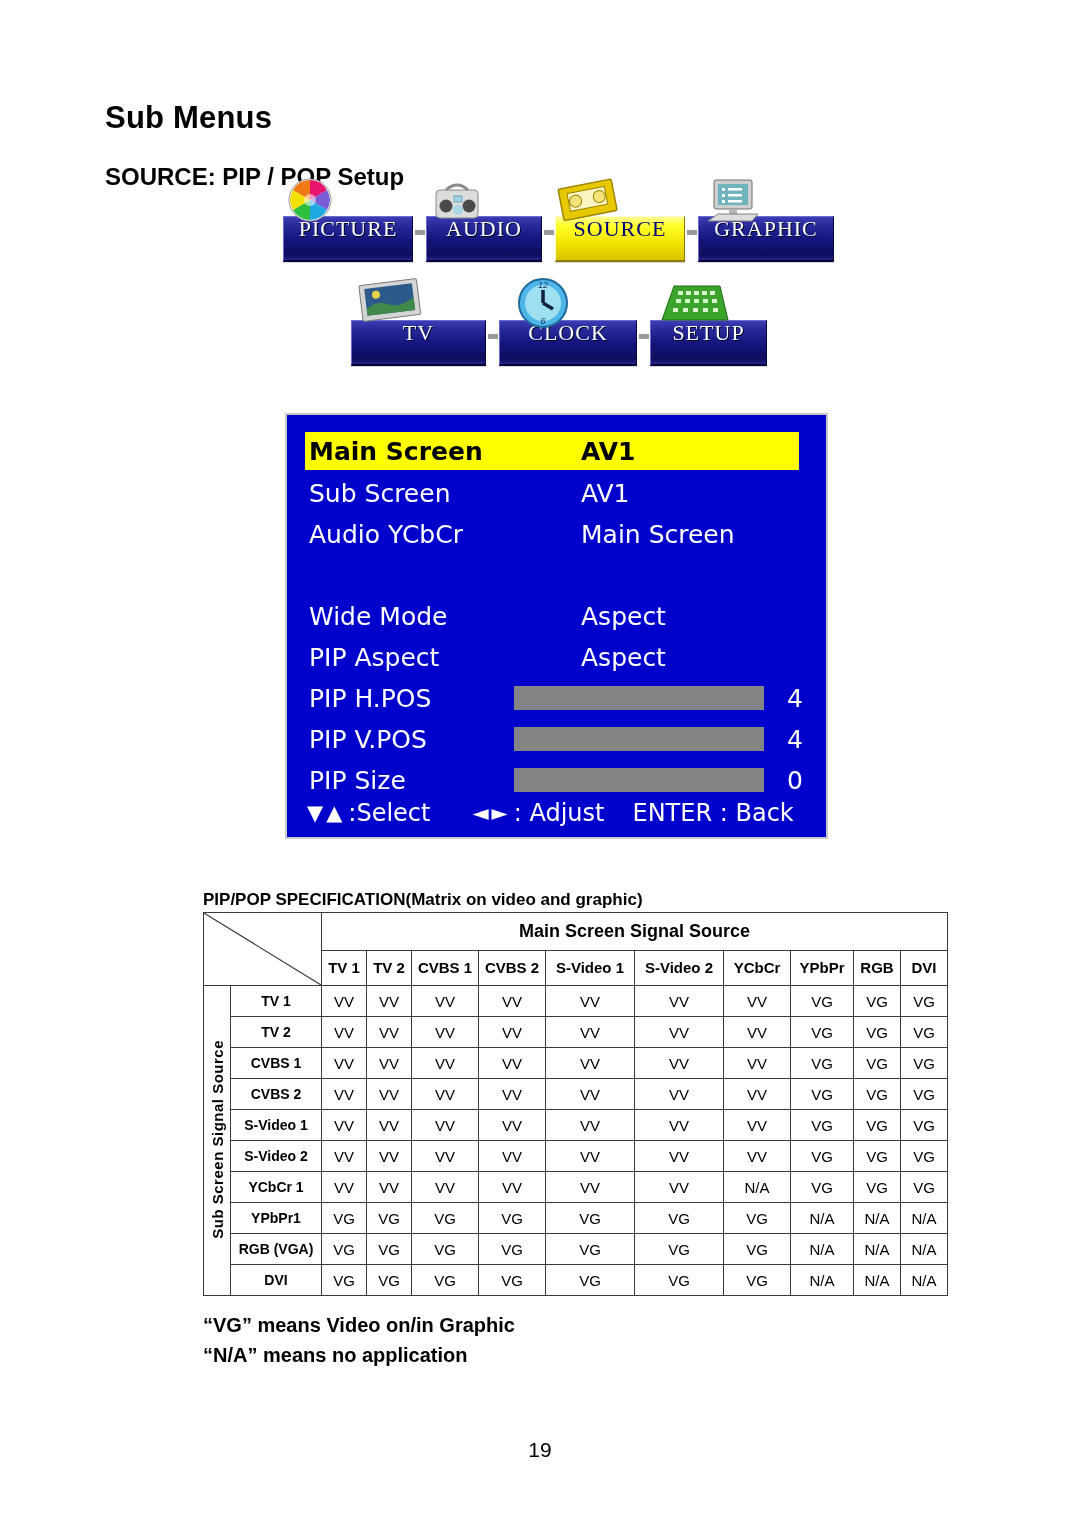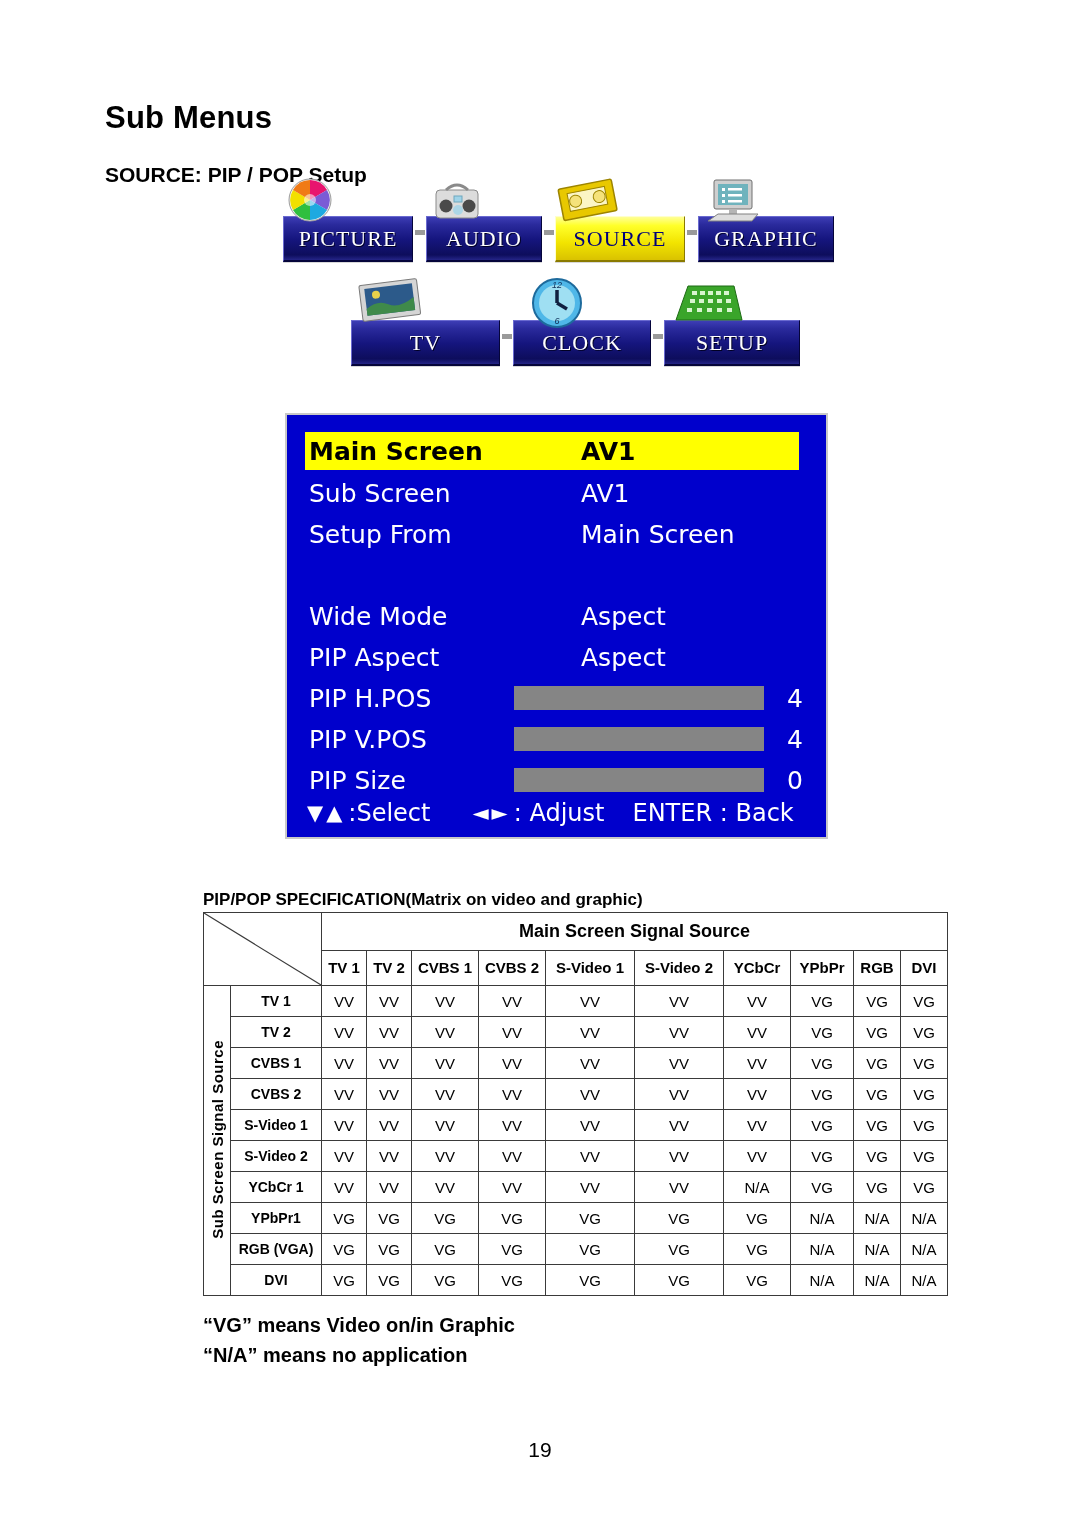--- a/index.html
+++ b/index.html
@@ -22,21 +22,21 @@
     left: 105px;
     top: 100px;
     font-size: 31px;
     font-weight: bold;
     letter-spacing: .2px;
   }
   #section-title {
     position: absolute;
     left: 105px;
     top: 163px;
-    font-size: 21px;
+    font-size: 24px;
     font-weight: bold;
   }
 
   
   #menubar {
     position: absolute;
     left: 283px;
     top: 216px;
     width: 548px;
     height: 196px;
@@ -47,21 +47,21 @@
     align-items: flex-end;
   }
   .menu-row.row1 { left: 0px;  top: 0px; }
   .menu-row.row2 { left: 68px; top: 104px; }
 
   .menu-btn {
     position: relative;
     height: 46px;
     margin-right: 12px;
     display: flex;
-    align-items: center;
+    align-items: flex-start;
     justify-content: center;
   }
   .menu-btn:last-child { margin-right: 0; }
 
   .btn-plate {
     position: absolute;
     left: 0; top: 0; right: 0; bottom: 0;
     background: linear-gradient(to bottom, #3d3db5 0%, #2a2a9c 18%, #15157e 52%, #0d0d5c 88%, #242487 100%);
     border-top: 1px solid #6a6ad0;
     border-left: 1px solid #6a6ad0;
@@ -337,21 +337,21 @@
           <rect x="25" y="33" width="8" height="5" fill="#b5b5b5"></rect>
           <path d="M4 45 L14 38 L54 38 L48 45 Z" fill="#dedede" stroke="#808080"></path>
         </svg>
       </div>
       <span class="btn-label">GRAPHIC</span>
     </div>
   </div>
 
   <div class="menu-row row2">
 
-    <div class="menu-btn" style="width:149px">
+    <div class="menu-btn" style="width:135px">
       <div class="btn-plate"></div>
       <div class="btn-icon" style="left:4px;top:-44px;width:70px;height:52px">
         <svg viewBox="0 0 70 52">
           <g transform="rotate(-7 35 26)">
             <rect x="6" y="6" width="58" height="36" rx="2" fill="#d5d5d5" stroke="#7a7a7a"></rect>
             <rect x="11" y="10" width="48" height="27" fill="#2c5a8a"></rect>
             <path d="M11 30 q12 -8 22 -2 q10 6 26 -4 l0 13 l-48 0 Z" fill="#3f8a4a"></path>
             <circle cx="22" cy="17" r="4" fill="#e8d14a"></circle>
           </g>
         </svg>
@@ -369,21 +369,21 @@
           <text x="28" y="12" font-size="9" fill="#10305a" text-anchor="middle" font-family="Liberation Sans, sans-serif">12</text>
           <text x="28" y="48" font-size="9" fill="#10305a" text-anchor="middle" font-family="Liberation Sans, sans-serif">6</text>
           <line x1="28" y1="27" x2="28" y2="14" stroke="#102040" stroke-width="3.5"></line>
           <line x1="28" y1="27" x2="38" y2="33" stroke="#102040" stroke-width="3.5"></line>
         </svg>
       </div>
       <span class="btn-label">CLOCK</span>
     </div>
     <div class="connector"></div>
 
-    <div class="menu-btn" style="width:136px">
+    <div class="menu-btn" style="width:117px">
       <div class="btn-plate"></div>
       <div class="btn-icon" style="left:8px;top:-40px;width:72px;height:48px">
         <svg viewBox="0 0 72 48">
           <path d="M16 6 L62 6 L70 40 L4 40 Z" fill="#3aa52a" stroke="#1d6a14"></path>
           <g fill="#d8f5cf">
             <rect x="20" y="11" width="5" height="4"></rect>
               <rect x="28" y="11" width="5" height="4"></rect>
             <rect x="36" y="11" width="5" height="4"></rect>
               <rect x="44" y="11" width="5" height="4"></rect>
             <rect x="52" y="11" width="5" height="4"></rect>
@@ -411,21 +411,21 @@
     <span class="osd-label">Main Screen</span>
     <span class="osd-value">AV1</span>
   </div>
 
   <div class="osd-row" style="top:58px">
     <span class="osd-label">Sub Screen</span>
     <span class="osd-value">AV1</span>
   </div>
 
   <div class="osd-row" style="top:99px">
-    <span class="osd-label">Setup From</span>
+    <span class="osd-label">Audio YCbCr</span>
     <span class="osd-value">Main Screen</span>
   </div>
 
 
   <div class="osd-row" style="top:181px">
     <span class="osd-label">Wide Mode</span>
     <span class="osd-value">Aspect</span>
   </div>
 
   <div class="osd-row" style="top:222px">

